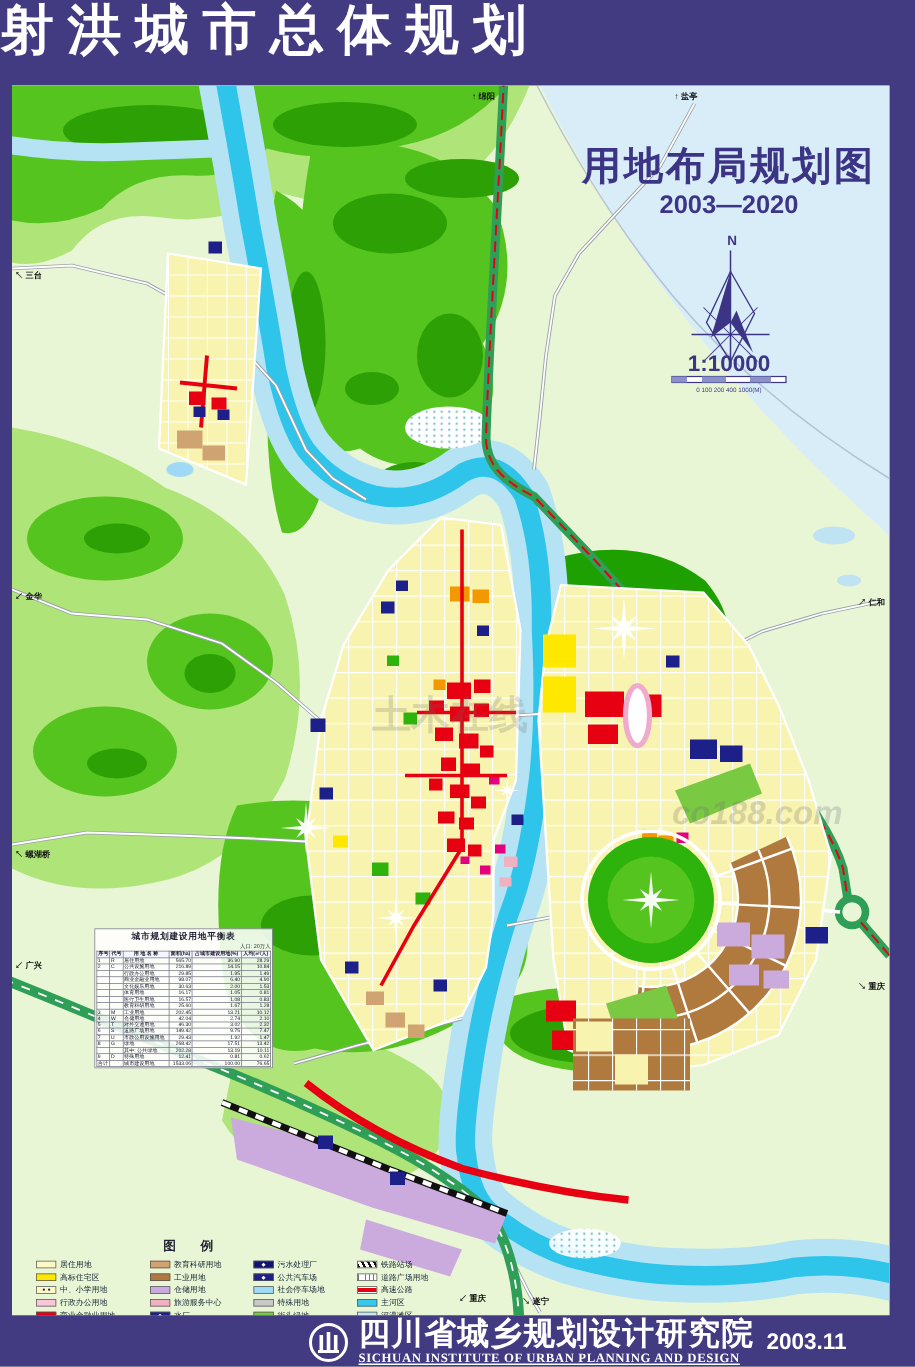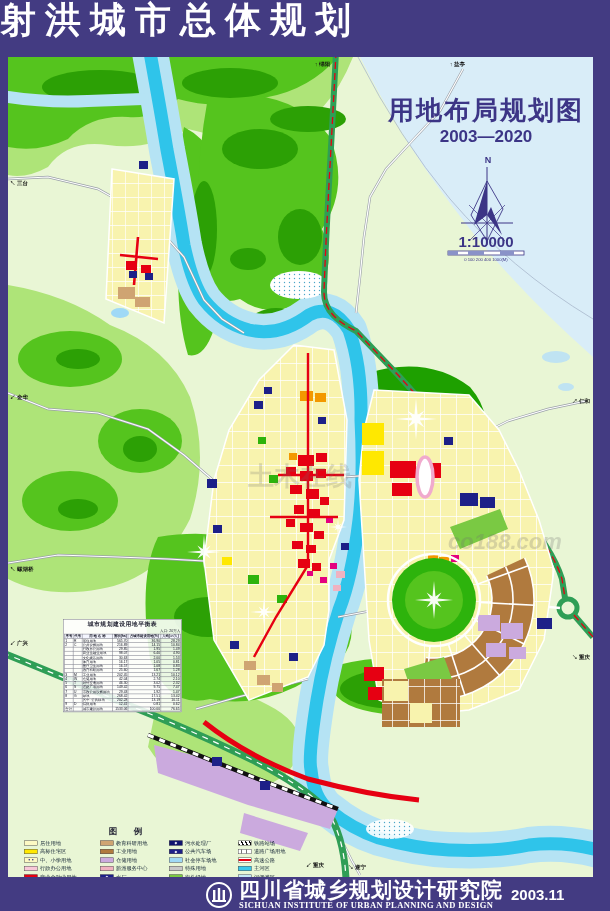--- a/index.html
+++ b/index.html
@@ -32,21 +32,21 @@
       display:flex;align-items:center;justify-content:center;font-size:7px;color:#fff;overflow:hidden;}
   .leglab{font-size:10.5px;color:#123;white-space:nowrap;}
   .sw-rail{background:repeating-linear-gradient(60deg,#111 0 3px,#fff 3px 7px);}
   .sw-ladder{background:#fff repeating-linear-gradient(90deg,#777 0 1px,transparent 1px 5px);}
   .sw-band{background:linear-gradient(180deg,#fff 0 22%,#e60012 22% 78%,#fff 78%);}
   .sw-dots i{width:3px;height:3px;background:#1d2088;border-radius:50%;margin:0 2px;}
   
   .ftr{position:absolute;left:0;top:877px;width:610px;height:34px;background:#433b82;color:#fff;}
   .ftr .row{position:absolute;left:205px;top:2px;display:flex;align-items:center;}
   .ftr .cn{font-size:21px;font-weight:900;letter-spacing:1px;line-height:21px;}
-  .ftr .en{font-family:"Liberation Serif",serif;font-size:8.5px;font-weight:700;letter-spacing:.4px;}
+  .ftr .en{font-family:"Liberation Serif",serif;font-size:8.5px;font-weight:700;letter-spacing:.4px;text-decoration:underline;}
   .ftr .dt{font-size:15px;font-weight:700;margin-left:8px;}
   .logo{margin-right:6px;}
 </style>
 </head>
 <body>
 
 <div class="hdr">
   <div class="cn">射洪城市总体规划</div>
 </div>
 

